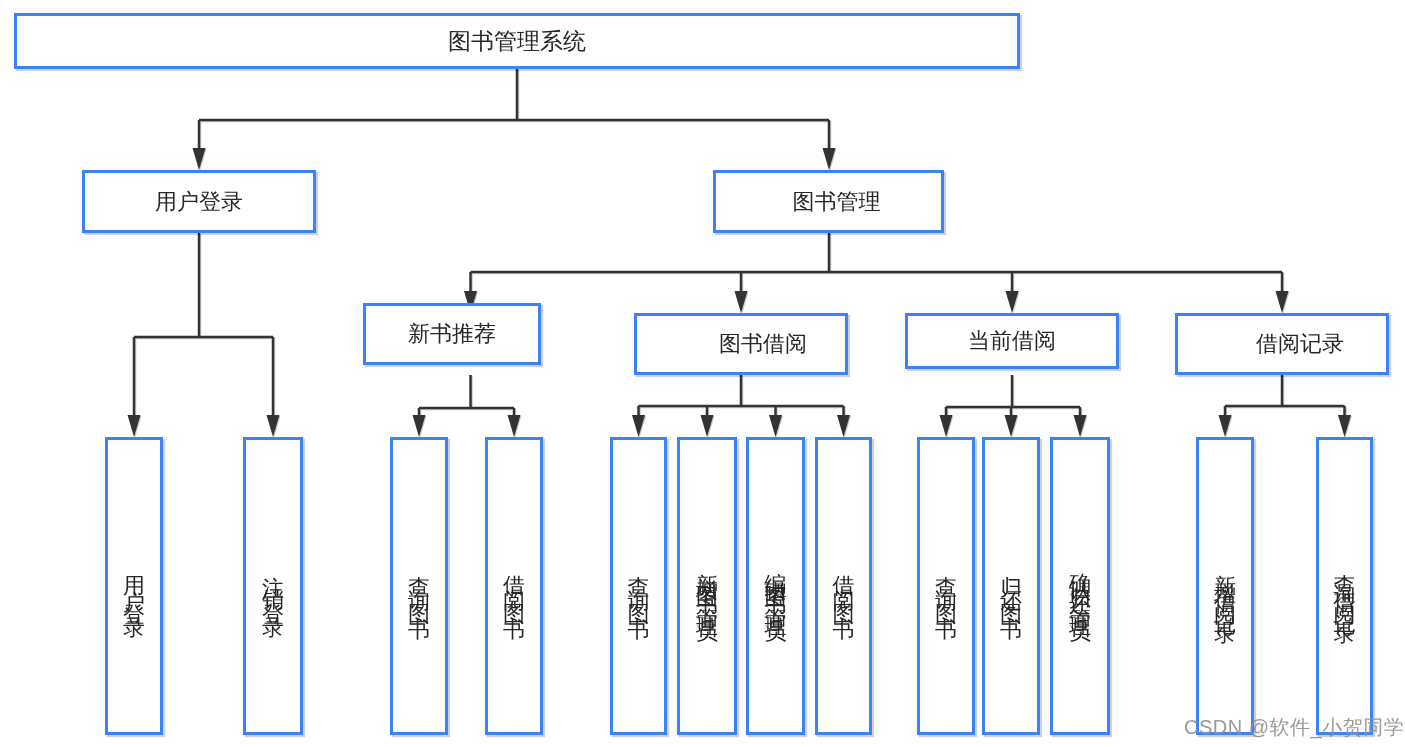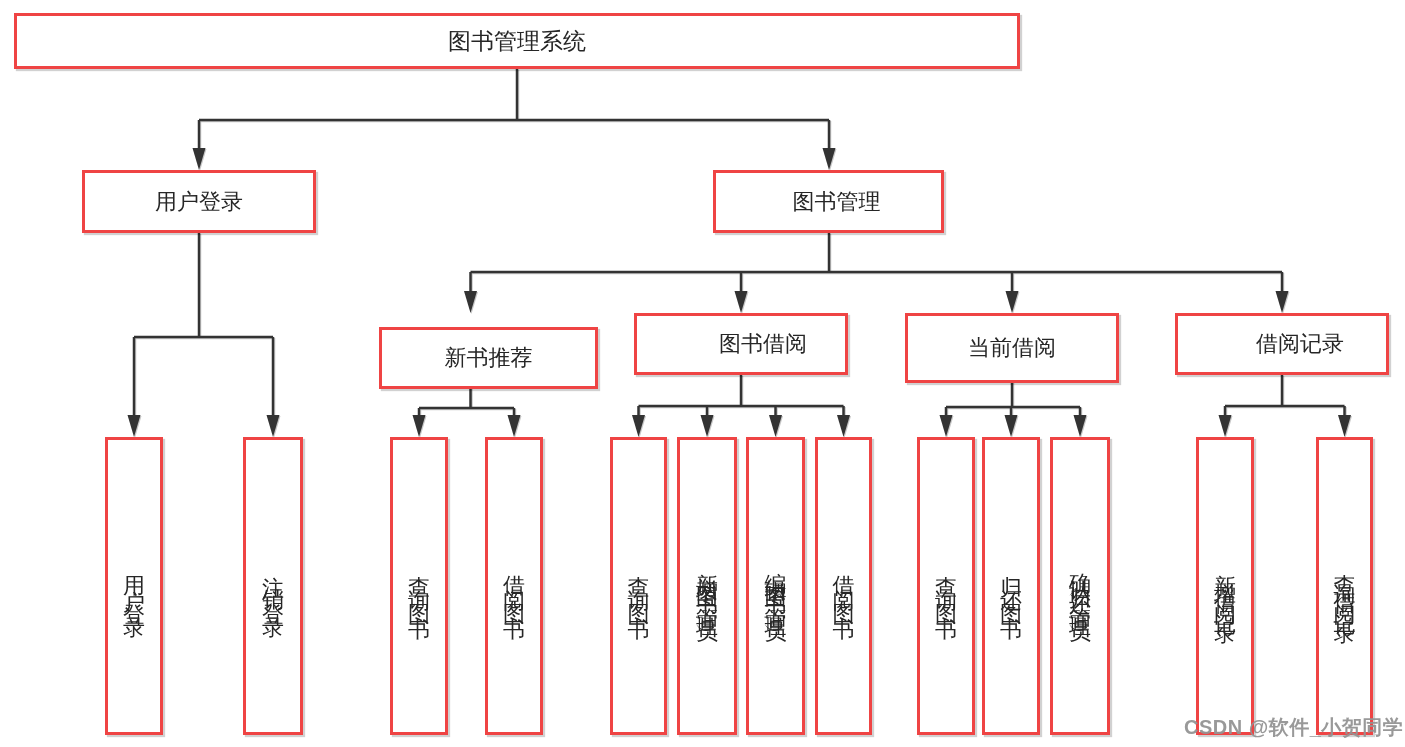--- a/index.html
+++ b/index.html
@@ -20,21 +20,21 @@
     left: 0;
     top: 0;
     width: 1405px;
     height: 747px;
     filter: drop-shadow(1.5px 1.5px 0.5px rgba(0,0,0,0.22));
   }
   .node {
     position: absolute;
     box-sizing: border-box;
     background: #ffffff;
-    border: 3px solid #ef4444;
+    border: 3px solid #3b82f6;
     display: flex;
     align-items: center;
     justify-content: center;
     color: #262626;
     font-size: 22px;
     box-shadow: 2px 2px 1px rgba(0,0,0,0.18);
   }
   .node.root { font-size: 23px; }
   .leaf .vtext {
     writing-mode: vertical-rl;
@@ -47,21 +47,20 @@
   .ls9 .vtext { letter-spacing: 7px; }
   .watermark {
     position: absolute;
     left: 1184px;
     top: 714px;
     font-size: 20px;
     color: rgba(148,148,148,0.95);
     white-space: nowrap;
     z-index: 5;
     letter-spacing: 0.5px;
-    font-weight: bold;
   }
 </style>
 </head>
 <body>
 
 <div class="stage">
 
   <svg class="connector-layer" viewBox="0 0 1405 747" xmlns="http://www.w3.org/2000/svg">
     <g stroke="#333333" stroke-width="2.5" fill="none">
 
@@ -135,27 +134,27 @@
     <span>图书管理系统</span>
   </div>
 
   <div class="node" style="left:82px; top:170px; width:234px; height:63px;">
     <span>用户登录</span>
   </div>
   <div class="node" style="left:713px; top:170px; width:231px; height:63px;padding-left:16px;">
     <span>图书管理</span>
   </div>
 
-  <div class="node" style="left:363px; top:327px; width:219px; height:62px;margin-left:16px;">
+  <div class="node" style="left:363px; top:303px; width:178px; height:62px;">
     <span>新书推荐</span>
   </div>
   <div class="node" style="left:634px; top:313px; width:214px; height:62px;padding-left:44px;">
     <span>图书借阅</span>
   </div>
-  <div class="node" style="left:905px; top:313px; width:214px; height:70px;">
+  <div class="node" style="left:905px; top:313px; width:214px; height:56px;">
     <span>当前借阅</span>
   </div>
   <div class="node" style="left:1175px; top:313px; width:214px; height:62px;padding-left:36px;">
     <span>借阅记录</span>
   </div>
 
   <div class="node leaf ls4" style="left:105px; top:437px; width:58px; height:298px;">
     <span class="vtext">用户登录</span>
   </div>
   <div class="node leaf ls4" style="left:243px; top:437px; width:60px; height:298px;">

